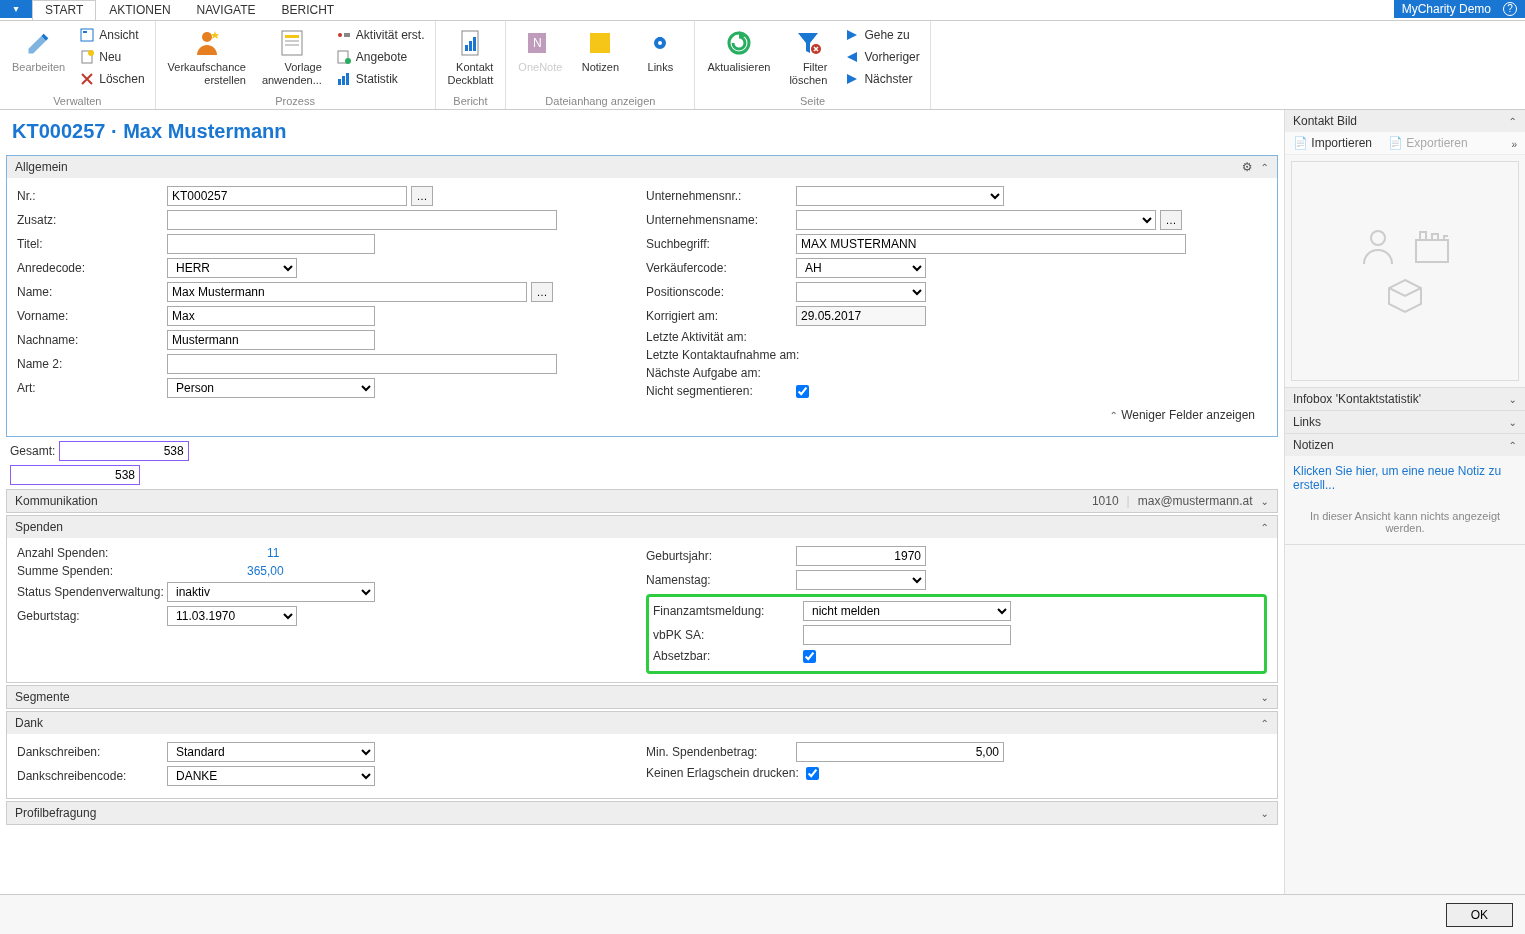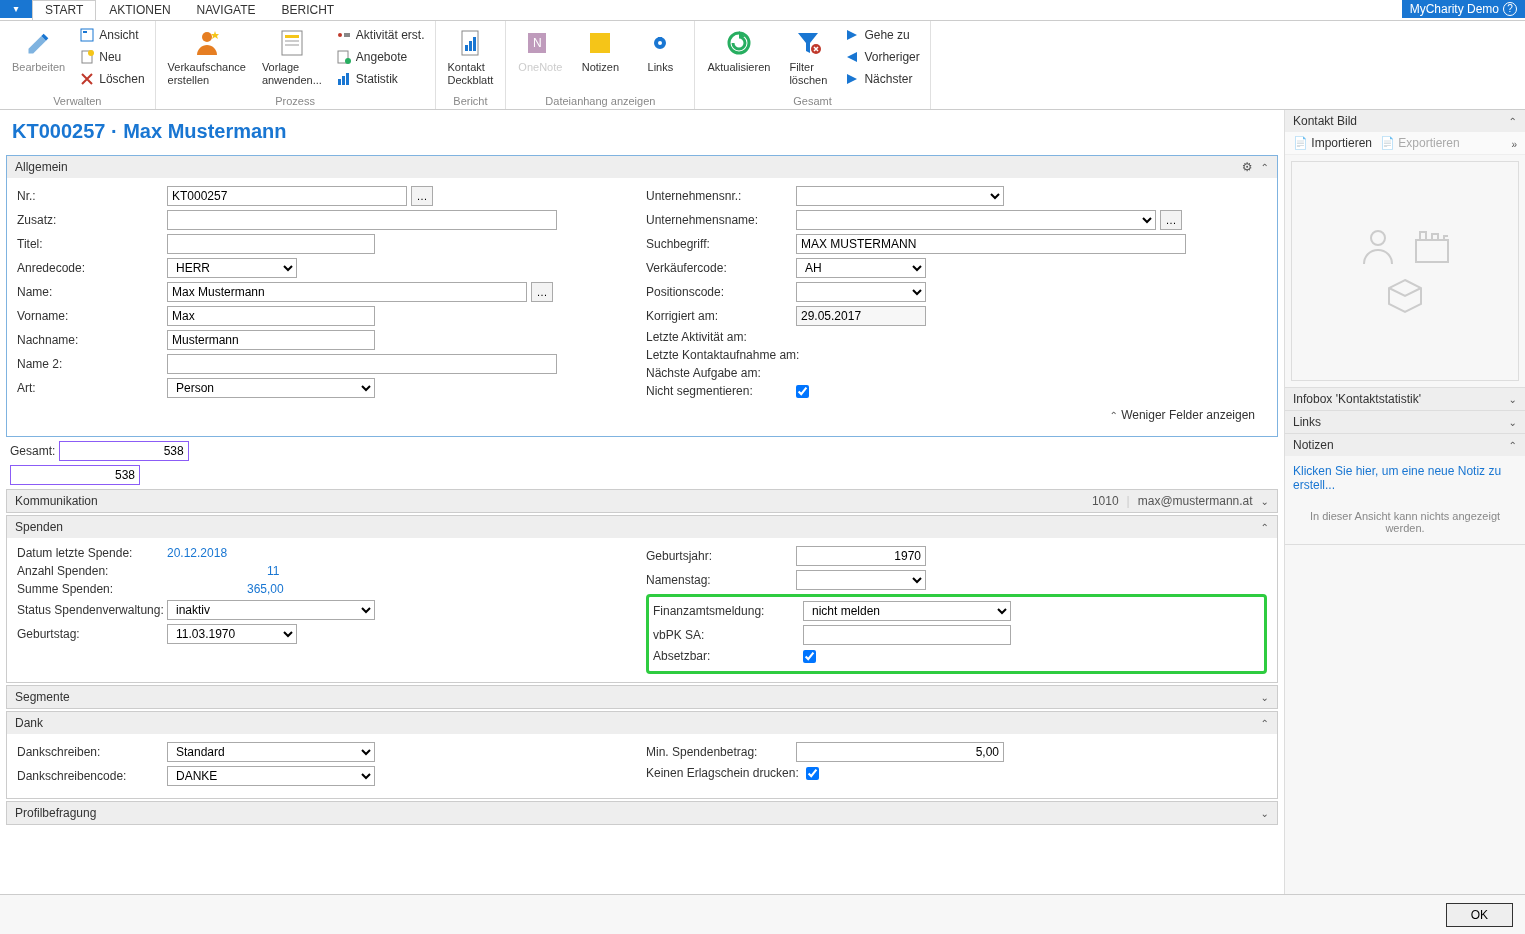--- a/index.html
+++ b/index.html
@@ -2,29 +2,29 @@
 <html><head>
 <meta charset="utf-8">
 <style>
 *{box-sizing:border-box;margin:0;padding:0;font-family:"Segoe UI",Tahoma,sans-serif;font-size:12px}
 body{background:#fff;color:#333;width:1525px;height:934px;overflow:hidden;position:relative}
 .topbar{display:flex;justify-content:space-between;align-items:flex-start;height:20px;background:#fff}
 .tabs{display:flex}
 .tab-dropdown{background:#1976d2;color:#fff;width:32px;height:18px;text-align:center;line-height:18px;font-size:10px}
 .tab{padding:2px 12px;border:1px solid transparent;cursor:pointer}
 .tab.active{border:1px solid #ccc;border-bottom:none;background:#fff}
-.brand{background:#1976d2;color:#fff;padding:2px 8px;display:flex;align-items:center;gap:4px}
+.brand{background:#1976d2;color:#fff;padding:2px 8px;display:flex;align-items:center;gap:12px}
 .help-icon{display:inline-block;width:14px;height:14px;border:1px solid #fff;border-radius:50%;text-align:center;line-height:12px;font-size:10px}
 .ribbon{border-top:1px solid #ccc;border-bottom:1px solid #ccc;display:flex;height:90px;background:#fff}
 .rgroup{border-right:1px solid #e0e0e0;display:flex;flex-direction:column;padding:2px 6px}
 .rgroup-content{flex:1;display:flex;align-items:flex-start;gap:4px}
 .rgroup-label{text-align:center;font-size:11px;color:#888;padding-top:2px}
 .rbtn-big{display:flex;flex-direction:column;align-items:center;justify-content:flex-start;padding:4px 6px;cursor:pointer;min-width:56px}
 .rbtn-big .ricon{width:32px;height:32px;margin-bottom:2px;display:flex;align-items:center;justify-content:center}
-.rbtn-big .rlabel{text-align:left;font-size:11px;line-height:13px}
+.rbtn-big .rlabel{text-align:right;font-size:11px;line-height:13px}
 .rbtn-small{display:flex;align-items:center;gap:4px;padding:2px 4px;cursor:pointer;font-size:11px}
 .rbtn-small .ricon{width:16px;height:16px;display:flex;align-items:center;justify-content:center}
 .rstack{display:flex;flex-direction:column;gap:2px;padding-top:2px}
 .content{display:flex;height:calc(100% - 150px)}
 .mainpane{flex:1;overflow-y:auto;border-right:1px solid #ddd}
 .sidepane{width:240px;background:#f7f7f7;display:flex;flex-direction:column}
 .page-title{color:#1976d2;font-size:20px;padding:10px 12px;font-weight:700}
 .section{border:1px solid #ccc;margin:2px 6px}
 .section.blue-border{border:1px solid #7fb3e0}
 .section-header{background:#eee;padding:4px 8px;display:flex;justify-content:space-between;align-items:center;cursor:pointer}
@@ -38,21 +38,21 @@
 .fld input[readonly]{background:#f7f7f7}
 .w-lg{width:208px}
 .w-md{width:130px}
 .btn-dots{width:22px;height:20px;border:1px solid #aaa;background:#f3f3f3;margin-left:4px;cursor:pointer;font-size:11px;line-height:16px;text-align:center}
 .link{color:#1976d2}
 .less-fields{text-align:right;padding:6px 12px;font-size:12px;cursor:pointer}
 .totals{margin:4px 10px;font-size:12px}
 .totals input{border:1px solid #8b5cf6;text-align:right;padding:1px 4px;width:130px;height:20px}
 .side-section{border-bottom:1px solid #ddd}
 .side-header{background:#eee;padding:4px 8px;display:flex;justify-content:space-between;align-items:center}
-.side-actions{display:flex;gap:8px;padding:4px 8px;background:#fafafa;border-bottom:1px solid #eee;align-items:flex-end}
+.side-actions{display:flex;gap:16px;padding:4px 8px;background:#fafafa;border-bottom:1px solid #eee;align-items:flex-end}
 .side-actions .disabled{color:#aaa}
 .side-image{height:220px;display:flex;align-items:center;justify-content:center;flex-direction:column;gap:10px;color:#ccc;border:1px solid #ddd;margin:6px}
 .side-note{padding:8px;font-size:12px;color:#1976d2;cursor:pointer}
 .side-empty{text-align:center;color:#888;padding:10px;font-size:11px}
 .highlight-box{border:3px solid #2ecc40;padding:4px;border-radius:4px}
 .bottombar{position:absolute;bottom:0;left:0;right:0;height:40px;border-top:1px solid #ccc;background:#f7f7f7;display:flex;justify-content:flex-end;align-items:center;padding:0 12px}
 .ok-btn{border:1px solid #333;background:#eee;padding:4px 24px;cursor:pointer;font-size:12px}
 .chev{font-size:10px;color:#555}
 svg{display:block}
 </style>
@@ -267,21 +267,21 @@
         <div class="rbtn-small">
             <span class="ricon">
               <svg width="14" height="14">
                 <polygon points="2,2 12,7 2,12" fill="#1976d2"></polygon>
               </svg>
             </span>
             <span>Nächster</span>
           </div>
       </div>
     </div>
-    <div class="rgroup-label">Gesamt</div>
+    <div class="rgroup-label">Seite</div>
   </div>
 </div>
 
 <div class="content">
 <div class="mainpane">
   <div class="page-title">KT000257 · Max Mustermann</div>
 
   <div class="section blue-border">
     <div class="section-header">
       <span>Allgemein</span>
@@ -399,24 +399,20 @@
   </div>
 
   <div class="section">
     <div class="section-header">
       <span>Spenden</span>
       <span class="chev">⌃</span>
     </div>
     <div class="section-body">
       <div class="cols">
         <div class="col">
-          <div class="fld">
-                <label>Datum letzte Spende:</label>
-                <span class="link">20.12.2018</span>
-              </div>
           <div class="fld">
                 <label>Anzahl Spenden:</label>
                 <span class="link" style="margin-left:100px">11</span>
               </div>
           <div class="fld">
                 <label>Summe Spenden:</label>
                 <span class="link" style="margin-left:80px">365,00</span>
               </div>
           <div class="fld">
                 <label>Status Spendenverwaltung:</label>

